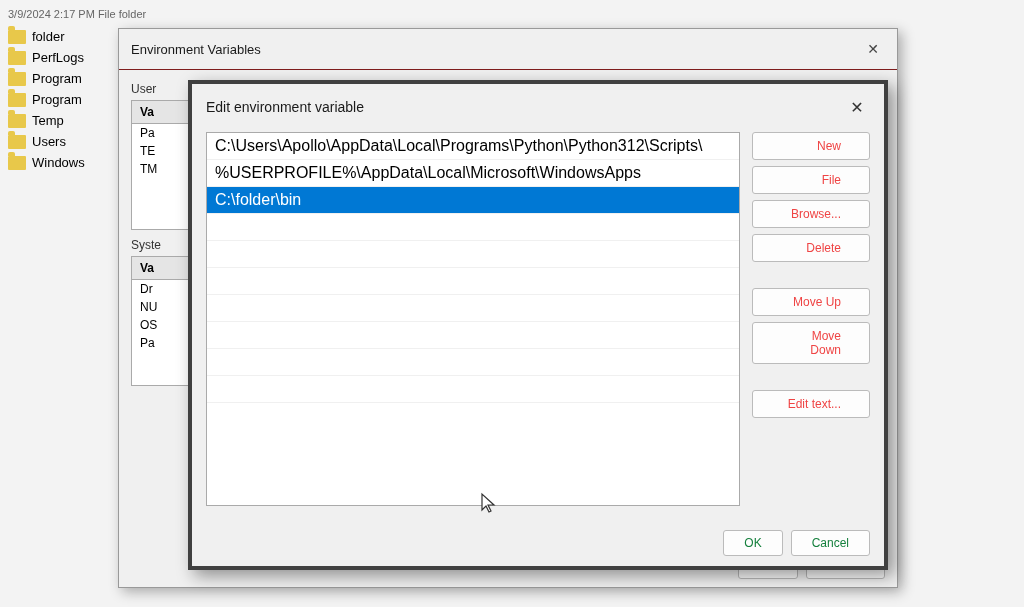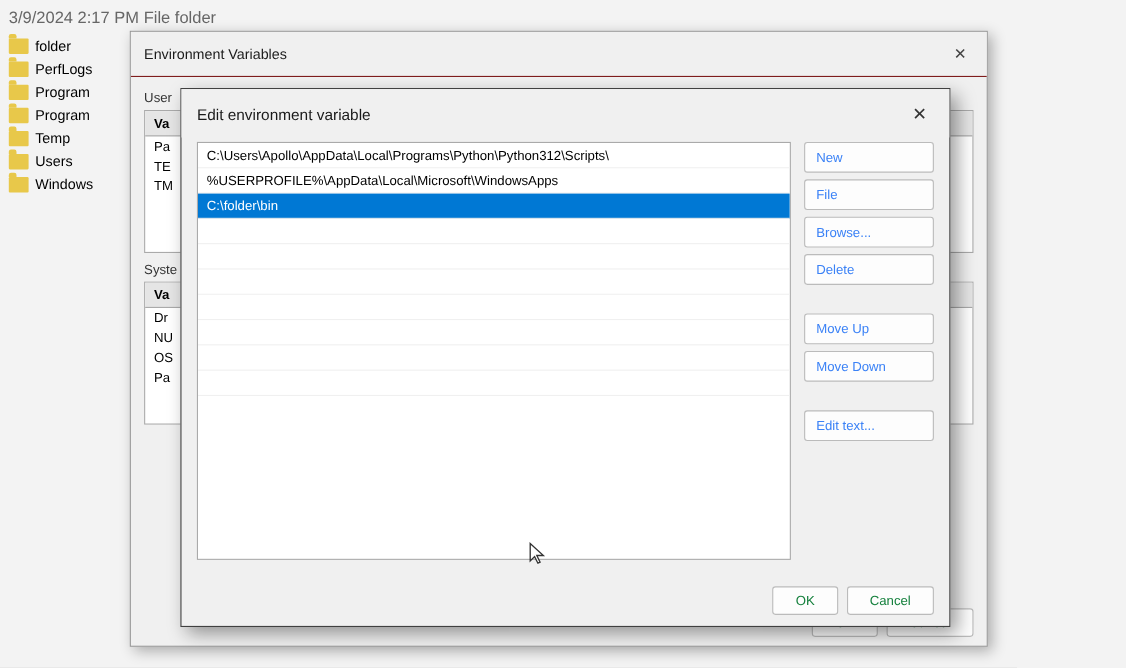--- a/index.html
+++ b/index.html
@@ -140,25 +140,25 @@
       justify-content: flex-end;
       gap: 8px;
       padding: 8px 12px;
       position: absolute;
       bottom: 0; right: 0; left: 0;
     }
 
     
     .edit-env-dialog {
       position: absolute;
-      top: 80px; left: 164px;
+      top: 80px; left: 188px;
       width: 700px;
       height: 490px;
       background: #f0f0f0;
-      border: 1px solid #404040;
+      border: 4px solid #404040;
       box-shadow: 6px 6px 16px rgba(0,0,0,0.4);
       z-index: 10;
     }
 
     .edit-env-titlebar {
       display: flex;
       align-items: center;
       justify-content: space-between;
       padding: 10px 14px 8px;
       background: #f0f0f0;
@@ -191,21 +191,21 @@
     
     .path-list-container {
       flex: 1;
       border: 1px solid #aaa;
       background: white;
       overflow-y: auto;
     }
 
     .path-item {
       padding: 4px 8px;
-      font-size: 12px;
+      font-size: 16px;
       border-bottom: 1px solid #f0f0f0;
       cursor: default;
       white-space: nowrap;
       overflow: hidden;
       text-overflow: ellipsis;
     }
     .path-item.selected {
       background: #0078d4;
       color: white;
     }
@@ -213,29 +213,29 @@
     
     .edit-env-buttons {
       display: flex;
       flex-direction: column;
       gap: 6px;
       padding: 0 0 0 12px;
       width: 130px;
     }
 
     .win-btn {
-      padding: 6px 10px;
+      padding: 6px 28px;
       background: #fdfdfd;
       border: 1px solid #bbb;
       border-radius: 3px;
       cursor: pointer;
       font-size: 12px;
-      text-align: left;
+      text-align: right;
       min-width: 115px;
-      color: #3b82f6;
+      color: #ef4444;
     }
 
     .btn-spacer { height: 14px; }
 
     
     .edit-env-footer {
       display: flex;
       justify-content: flex-end;
       gap: 8px;
       padding: 10px 14px;
@@ -265,21 +265,21 @@
       left: 480px;
       z-index: 20;
       pointer-events: none;
     }
   </style>
 </head>
 <body>
 
 <div class="file-explorer-bg">
   <div class="explorer-list">
-    <div style="padding: 4px 8px; font-size:15px; color:#666; margin-bottom:2px;">3/9/2024 2:17 PM    File folder</div>
+    <div style="padding: 4px 8px; font-size:11px; color:#666; margin-bottom:2px;">3/9/2024 2:17 PM    File folder</div>
     <div class="explorer-item">
       <span class="folder-icon"></span>
       <span>folder</span>
     </div>
     <div class="explorer-item">
       <span class="folder-icon"></span>
       <span>PerfLogs</span>
     </div>
     <div class="explorer-item">
       <span class="folder-icon"></span>

